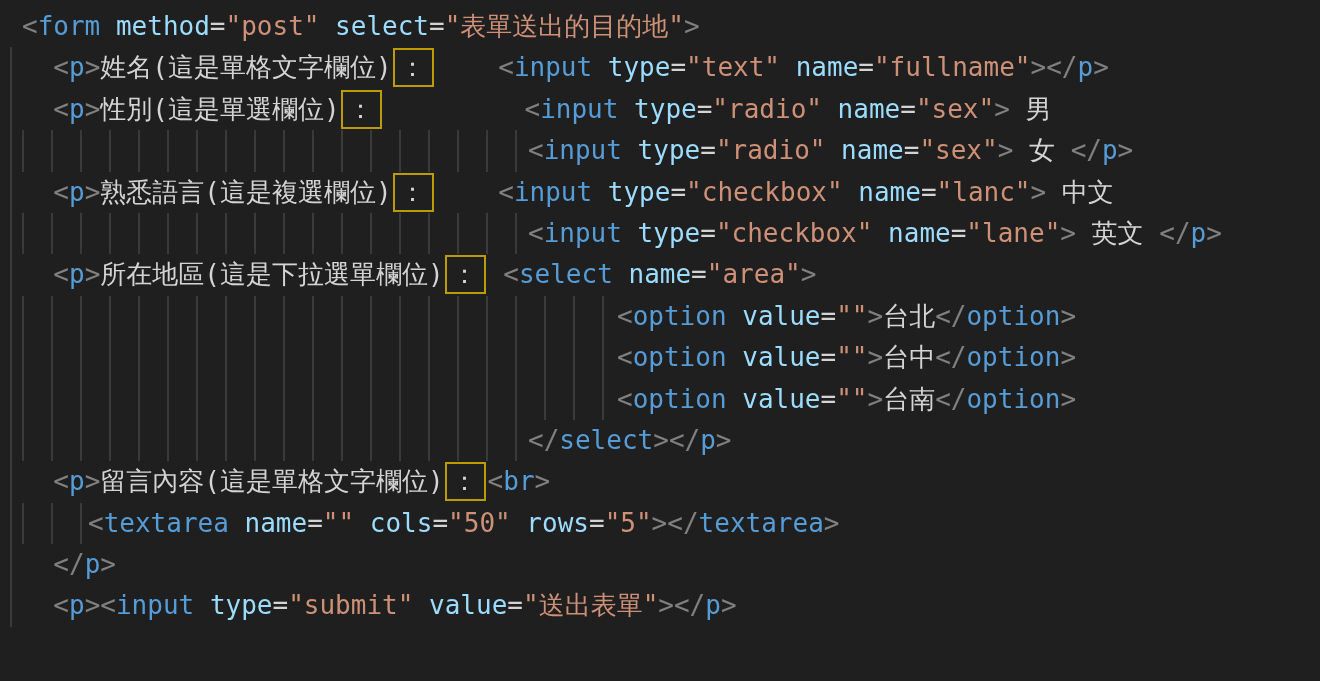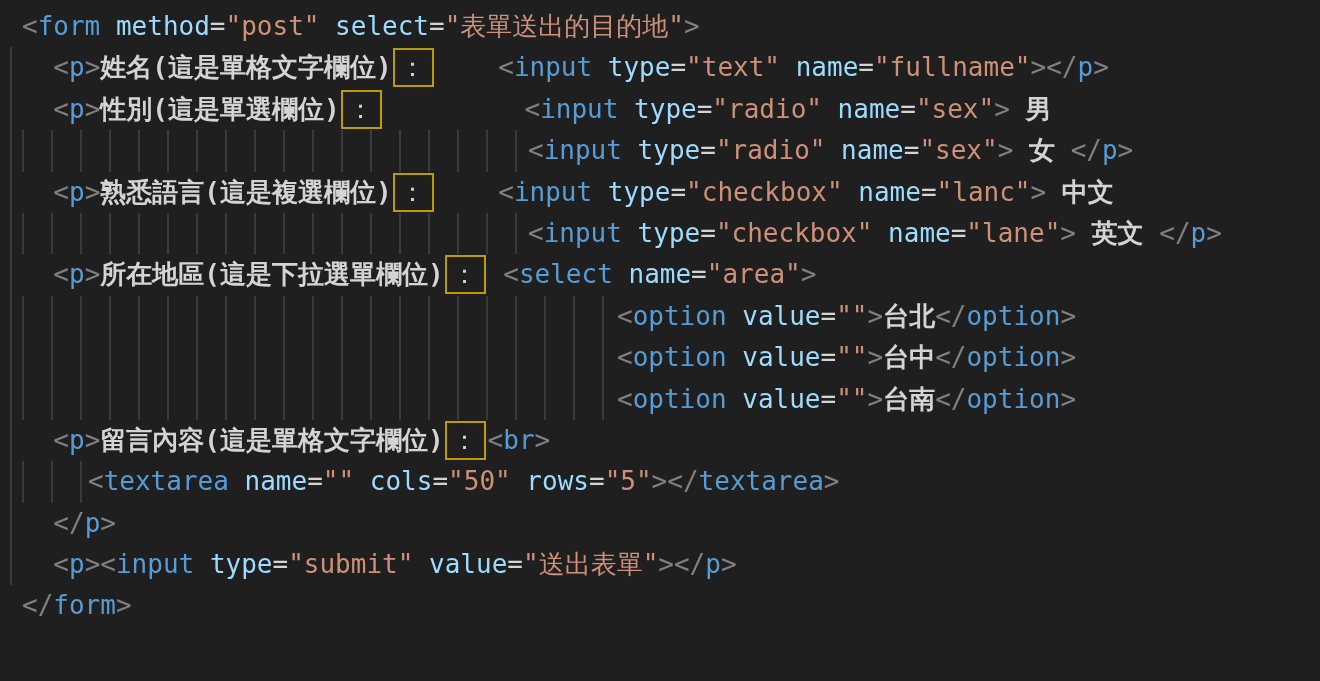--- a/index.html
+++ b/index.html
@@ -52,21 +52,21 @@
       to right,
       var(--indent_guide) 0 2px,
       transparent 2px 29px
     );
   }
   .tok-punct { color: var(--punctuation); }
   .tok-tag   { color: var(--tag); }
   .tok-attr  { color: var(--attribute); }
   .tok-eq    { color: var(--equals); }
   .tok-str   { color: var(--string); }
-  .tok-text  { color: var(--text); font-weight: bold; }
+  .tok-text  { color: var(--text); }
   .tok-ubox  {
     color: var(--text);
     border: 2px solid var(--unicode_box_border);
     padding: 2px 6px 3px 5px;
     margin: 0 2px 0 1px;
   }
 </style>
 </head>
 <body>
 
@@ -74,18 +74,18 @@
     <div class="line"><span class="tok-punct">&lt;</span><span class="tok-tag">form</span><span class="tok-text"> </span><span class="tok-attr">method</span><span class="tok-eq">=</span><span class="tok-str">"post"</span><span class="tok-text"> </span><span class="tok-attr">select</span><span class="tok-eq">=</span><span class="tok-str">"表單送出的目的地"</span><span class="tok-punct">&gt;</span></div>
     <div class="line g0"><span class="tok-text">  </span><span class="tok-punct">&lt;</span><span class="tok-tag">p</span><span class="tok-punct">&gt;</span><span class="tok-text">姓名(這是單格文字欄位)</span><span class="tok-ubox">：</span><span class="tok-text">    </span><span class="tok-punct">&lt;</span><span class="tok-tag">input</span><span class="tok-text"> </span><span class="tok-attr">type</span><span class="tok-eq">=</span><span class="tok-str">"text"</span><span class="tok-text"> </span><span class="tok-attr">name</span><span class="tok-eq">=</span><span class="tok-str">"fullname"</span><span class="tok-punct">&gt;&lt;/</span><span class="tok-tag">p</span><span class="tok-punct">&gt;</span></div>
     <div class="line g0"><span class="tok-text">  </span><span class="tok-punct">&lt;</span><span class="tok-tag">p</span><span class="tok-punct">&gt;</span><span class="tok-text">性別(這是單選欄位)</span><span class="tok-ubox">：</span><span class="tok-text">         </span><span class="tok-punct">&lt;</span><span class="tok-tag">input</span><span class="tok-text"> </span><span class="tok-attr">type</span><span class="tok-eq">=</span><span class="tok-str">"radio"</span><span class="tok-text"> </span><span class="tok-attr">name</span><span class="tok-eq">=</span><span class="tok-str">"sex"</span><span class="tok-punct">&gt;</span><span class="tok-text"> 男</span></div>
     <div class="line g0"><span class="guides" style="width: 506px;"></span><span class="tok-punct">&lt;</span><span class="tok-tag">input</span><span class="tok-text"> </span><span class="tok-attr">type</span><span class="tok-eq">=</span><span class="tok-str">"radio"</span><span class="tok-text"> </span><span class="tok-attr">name</span><span class="tok-eq">=</span><span class="tok-str">"sex"</span><span class="tok-punct">&gt;</span><span class="tok-text"> 女 </span><span class="tok-punct">&lt;/</span><span class="tok-tag">p</span><span class="tok-punct">&gt;</span></div>
     <div class="line g0"><span class="tok-text">  </span><span class="tok-punct">&lt;</span><span class="tok-tag">p</span><span class="tok-punct">&gt;</span><span class="tok-text">熟悉語言(這是複選欄位)</span><span class="tok-ubox">：</span><span class="tok-text">    </span><span class="tok-punct">&lt;</span><span class="tok-tag">input</span><span class="tok-text"> </span><span class="tok-attr">type</span><span class="tok-eq">=</span><span class="tok-str">"checkbox"</span><span class="tok-text"> </span><span class="tok-attr">name</span><span class="tok-eq">=</span><span class="tok-str">"lanc"</span><span class="tok-punct">&gt;</span><span class="tok-text"> 中文</span></div>
     <div class="line g0"><span class="guides" style="width: 506px;"></span><span class="tok-punct">&lt;</span><span class="tok-tag">input</span><span class="tok-text"> </span><span class="tok-attr">type</span><span class="tok-eq">=</span><span class="tok-str">"checkbox"</span><span class="tok-text"> </span><span class="tok-attr">name</span><span class="tok-eq">=</span><span class="tok-str">"lane"</span><span class="tok-punct">&gt;</span><span class="tok-text"> 英文 </span><span class="tok-punct">&lt;/</span><span class="tok-tag">p</span><span class="tok-punct">&gt;</span></div>
     <div class="line g0"><span class="tok-text">  </span><span class="tok-punct">&lt;</span><span class="tok-tag">p</span><span class="tok-punct">&gt;</span><span class="tok-text">所在地區(這是下拉選單欄位)</span><span class="tok-ubox">：</span><span class="tok-text"> </span><span class="tok-punct">&lt;</span><span class="tok-tag">select</span><span class="tok-text"> </span><span class="tok-attr">name</span><span class="tok-eq">=</span><span class="tok-str">"area"</span><span class="tok-punct">&gt;</span></div>
     <div class="line g0"><span class="guides" style="width: 595px;"></span><span class="tok-punct">&lt;</span><span class="tok-tag">option</span><span class="tok-text"> </span><span class="tok-attr">value</span><span class="tok-eq">=</span><span class="tok-str">""</span><span class="tok-punct">&gt;</span><span class="tok-text">台北</span><span class="tok-punct">&lt;/</span><span class="tok-tag">option</span><span class="tok-punct">&gt;</span></div>
     <div class="line g0"><span class="guides" style="width: 595px;"></span><span class="tok-punct">&lt;</span><span class="tok-tag">option</span><span class="tok-text"> </span><span class="tok-attr">value</span><span class="tok-eq">=</span><span class="tok-str">""</span><span class="tok-punct">&gt;</span><span class="tok-text">台中</span><span class="tok-punct">&lt;/</span><span class="tok-tag">option</span><span class="tok-punct">&gt;</span></div>
     <div class="line g0"><span class="guides" style="width: 595px;"></span><span class="tok-punct">&lt;</span><span class="tok-tag">option</span><span class="tok-text"> </span><span class="tok-attr">value</span><span class="tok-eq">=</span><span class="tok-str">""</span><span class="tok-punct">&gt;</span><span class="tok-text">台南</span><span class="tok-punct">&lt;/</span><span class="tok-tag">option</span><span class="tok-punct">&gt;</span></div>
+    <div class="line g0"><span class="guides" style="width: 506px;"></span><span class="tok-punct">&lt;/</span><span class="tok-tag">select</span><span class="tok-punct">&gt;&lt;/</span><span class="tok-tag">p</span><span class="tok-punct">&gt;</span></div>
     <div class="line g0"><span class="tok-text">  </span><span class="tok-punct">&lt;</span><span class="tok-tag">p</span><span class="tok-punct">&gt;</span><span class="tok-text">留言內容(這是單格文字欄位)</span><span class="tok-ubox">：</span><span class="tok-punct">&lt;</span><span class="tok-tag">br</span><span class="tok-punct">&gt;</span></div>
     <div class="line g0"><span class="guides" style="width: 66px;"></span><span class="tok-punct">&lt;</span><span class="tok-tag">textarea</span><span class="tok-text"> </span><span class="tok-attr">name</span><span class="tok-eq">=</span><span class="tok-str">""</span><span class="tok-text"> </span><span class="tok-attr">cols</span><span class="tok-eq">=</span><span class="tok-str">"50"</span><span class="tok-text"> </span><span class="tok-attr">rows</span><span class="tok-eq">=</span><span class="tok-str">"5"</span><span class="tok-punct">&gt;&lt;/</span><span class="tok-tag">textarea</span><span class="tok-punct">&gt;</span></div>
     <div class="line g0"><span class="tok-text">  </span><span class="tok-punct">&lt;/</span><span class="tok-tag">p</span><span class="tok-punct">&gt;</span></div>
     <div class="line g0"><span class="tok-text">  </span><span class="tok-punct">&lt;</span><span class="tok-tag">p</span><span class="tok-punct">&gt;&lt;</span><span class="tok-tag">input</span><span class="tok-text"> </span><span class="tok-attr">type</span><span class="tok-eq">=</span><span class="tok-str">"submit"</span><span class="tok-text"> </span><span class="tok-attr">value</span><span class="tok-eq">=</span><span class="tok-str">"送出表單"</span><span class="tok-punct">&gt;&lt;/</span><span class="tok-tag">p</span><span class="tok-punct">&gt;</span></div>
-    <div class="line"><span class="tok-punct">&lt;/</span><span class="tok-tag">form</span><span class="tok-punct">&gt;</span></div>
   </div>
 
 </body></html>

